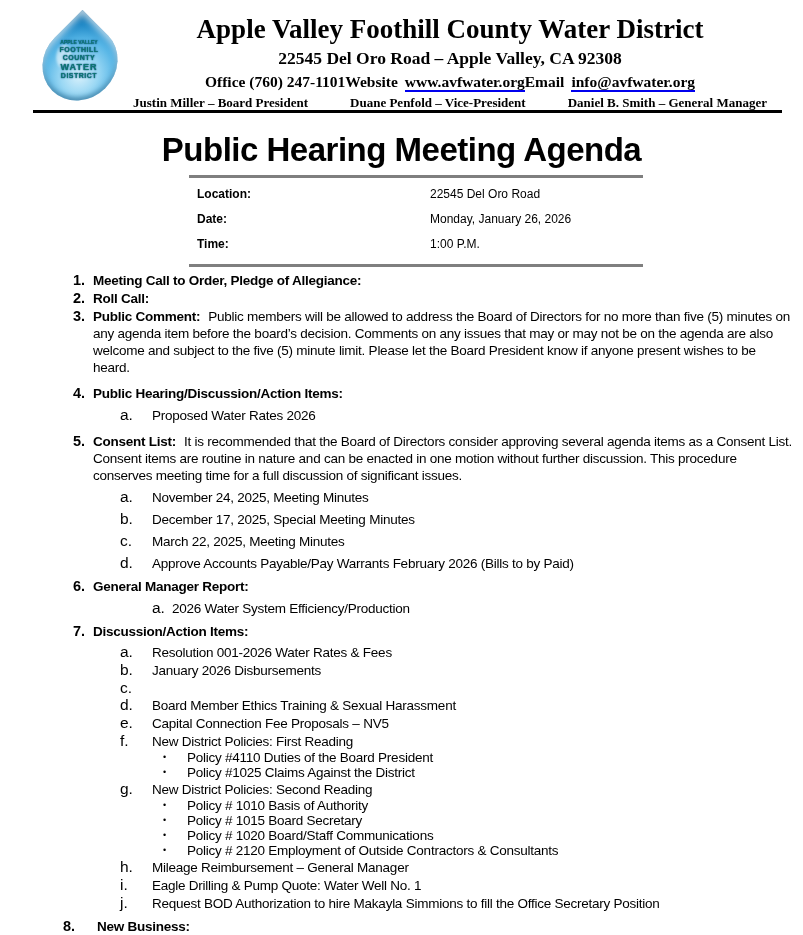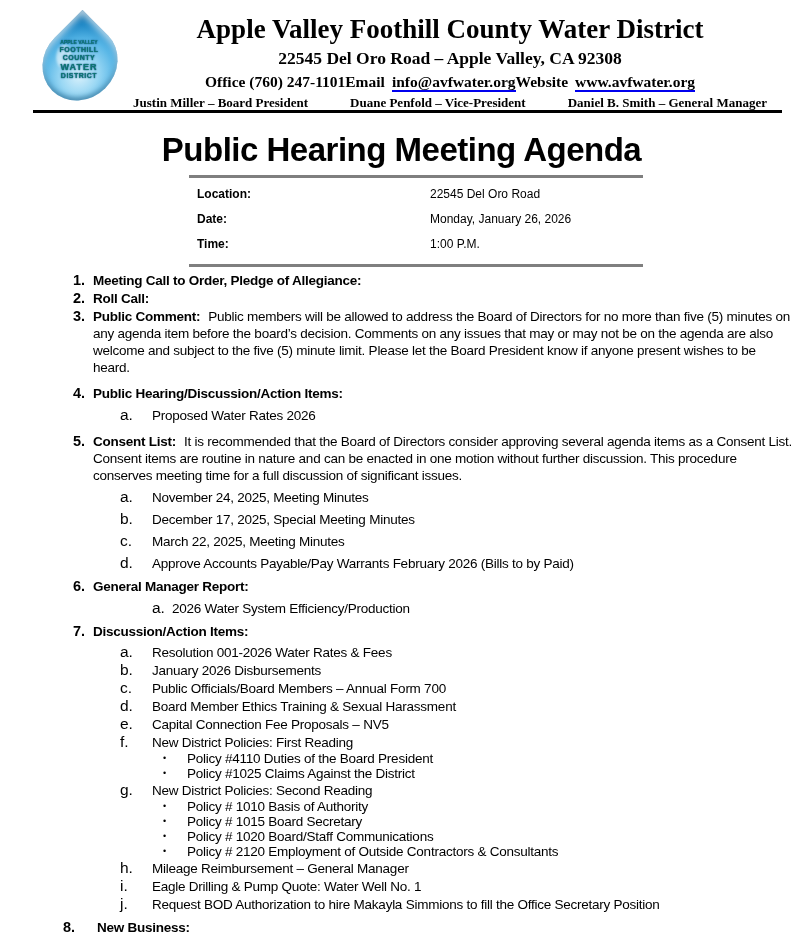--- a/index.html
+++ b/index.html
@@ -72,22 +72,22 @@
       <div class="l3">WATER</div>
       <div class="l4">DISTRICT</div>
     </div>
   </div>
 
   <div class="header-text">
     <div class="district-name">Apple Valley Foothill County Water District</div>
     <div class="district-address">22545 Del Oro Road – Apple Valley, CA 92308</div>
     <div class="contact-line">
       <span class="seg">Office (760) 247-1101</span>
+      <span class="seg"><span class="lbl">Website</span><a class="link">www.avfwater.org</a></span>
       <span class="seg"><span class="lbl">Email</span><a class="link">info@avfwater.org</a></span>
-      <span class="seg"><span class="lbl">Website</span><a class="link">www.avfwater.org</a></span>
     </div>
     <div class="staff-line">
       <span>Justin Miller – Board President</span>
       <span>Duane Penfold – Vice-President</span>
       <span>Daniel B. Smith – General Manager</span>
     </div>
   </div>
   <div class="header-rule"></div>
 
   <div class="main">
@@ -179,21 +179,20 @@
           <div class="sub" style="margin-top:4px">
             <span class="letter">a.</span>
             <span>Resolution 001-2026 Water Rates &amp; Fees</span>
           </div>
           <div class="sub">
             <span class="letter">b.</span>
             <span>January 2026 Disbursements</span>
           </div>
           <div class="sub">
             <span class="letter">c.</span>
-            <span>Public Officials/Board Members – Annual Form 700</span>
           </div>
           <div class="sub">
             <span class="letter">d.</span>
             <span>Board Member Ethics Training &amp; Sexual Harassment</span>
           </div>
           <div class="sub">
             <span class="letter">e.</span>
             <span>Capital Connection Fee Proposals – NV5</span>
           </div>
           <div class="sub">

